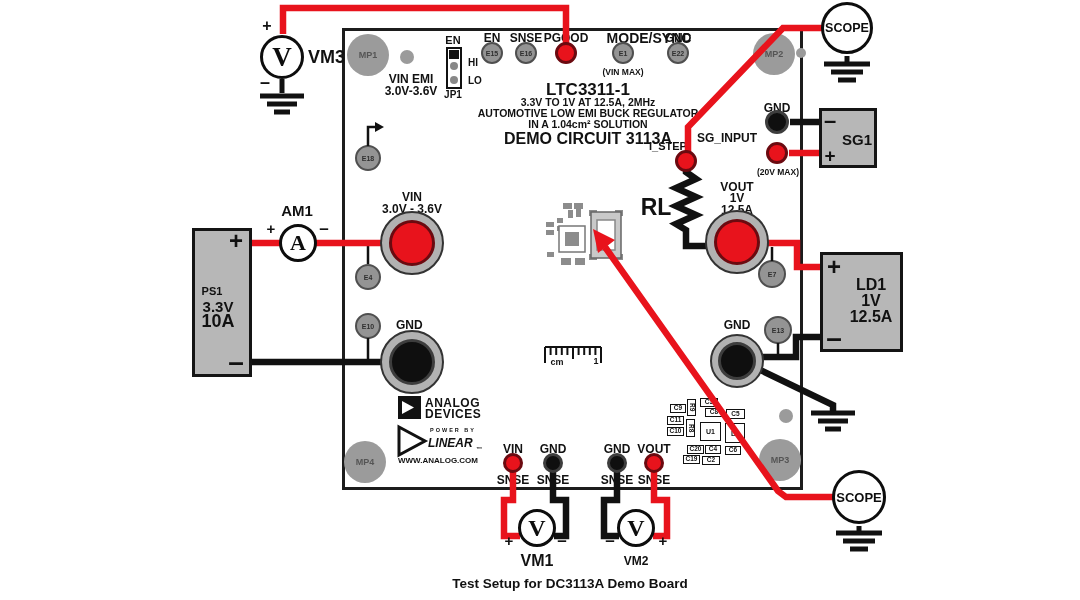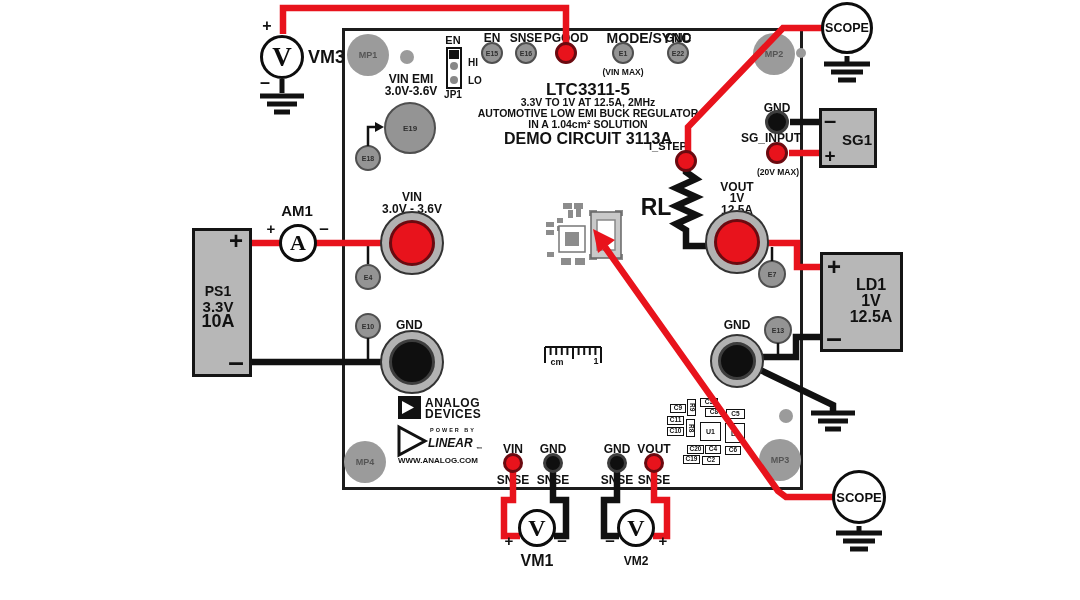--- a/index.html
+++ b/index.html
@@ -74,31 +74,28 @@
 
   <div class="lbl" style="left:453px;top:40px;font-size:11px">EN</div>
   <div class="abs" style="left:446px;top:47px;width:16px;height:42px;background:#fff;border:2px solid #111;box-sizing:border-box"></div>
   <div class="abs" style="left:449px;top:50px;width:10px;height:9px;background:#111"></div>
   <div class="circle dot" style="left:450px;top:62px;width:8px;height:8px;background:#888"></div>
   <div class="circle dot" style="left:450px;top:76px;width:8px;height:8px;background:#888"></div>
   <div class="lblL" style="left:468px;top:63px;font-size:10px">HI</div>
   <div class="lblL" style="left:468px;top:81px;font-size:10px">LO</div>
   <div class="lbl" style="left:453px;top:95px;font-size:10px">JP1</div>
 
-  <div class="lbl" style="left:588px;top:89px;font-size:17px">LTC3311-5</div>
+  <div class="lbl" style="left:588px;top:89px;font-size:17px">LTC3311-1</div>
   <div class="lbl" style="left:588px;top:102px;font-size:10.5px">3.3V TO 1V AT 12.5A, 2MHz</div>
   <div class="lbl" style="left:588px;top:113px;font-size:10.5px">AUTOMOTIVE LOW EMI BUCK REGULATOR</div>
   <div class="lbl" style="left:588px;top:124px;font-size:10.5px">IN A 1.04cm² SOLUTION</div>
   <div class="lbl" style="left:588px;top:139px;font-size:16px">DEMO CIRCUIT 3113A</div>
 
   <div class="lbl" style="left:411px;top:79px;font-size:12px">VIN EMI</div>
   <div class="lbl" style="left:411px;top:91px;font-size:12px">3.0V-3.6V</div>
-  <div class="circle pad" style="left:384px;top:102px;width:52px;height:52px;font-size:8px">
-      <span>E19</span>
-    </div>
   <div class="circle pad" style="left:355px;top:145px;width:26px;height:26px;font-size:7px">
       <span>E18</span>
     </div>
 
   <div class="lbl" style="left:412px;top:197px;font-size:12px">VIN</div>
   <div class="lbl" style="left:412px;top:209px;font-size:12px">3.0V - 3.6V</div>
   <div class="circle pad" style="left:355px;top:264px;width:26px;height:26px;font-size:7px">
       <span>E4</span>
     </div>
   <div class="circle pad" style="left:355px;top:313px;width:26px;height:26px;font-size:7px">
@@ -113,21 +110,21 @@
       <span>E7</span>
     </div>
 
   <div class="lbl" style="left:737px;top:325px;font-size:12px">GND</div>
   <div class="circle pad" style="left:764px;top:316px;width:28px;height:28px;font-size:7px">
       <span>E13</span>
     </div>
 
   <div class="lbl" style="left:668px;top:146px;font-size:11px">I_STEP</div>
   <div class="lbl" style="left:777px;top:108px;font-size:12px">GND</div>
-  <div class="lbl" style="left:771px;top:138px;font-size:12px">SG_INPUT</div>
+  <div class="lbl" style="left:727px;top:138px;font-size:12px">SG_INPUT</div>
   <div class="lbl" style="left:778px;top:172px;font-size:8.5px">(20V MAX)</div>
 
   <div class="lbl" style="left:513px;top:449px;font-size:12px">VIN</div>
   <div class="lbl" style="left:553px;top:449px;font-size:12px">GND</div>
   <div class="lbl" style="left:617px;top:449px;font-size:12px">GND</div>
   <div class="lbl" style="left:654px;top:449px;font-size:12px">VOUT</div>
   <div class="lbl" style="left:513px;top:480px;font-size:12px">SNSE</div>
   <div class="lbl" style="left:553px;top:480px;font-size:12px">SNSE</div>
   <div class="lbl" style="left:617px;top:480px;font-size:12px">SNSE</div>
   <div class="lbl" style="left:654px;top:480px;font-size:12px">SNSE</div>
@@ -195,20 +192,21 @@
   </svg>
   <div class="lblL" style="left:425px;top:403px;font-size:12px;letter-spacing:0.5px">ANALOG</div>
   <div class="lblL" style="left:425px;top:414px;font-size:12px;letter-spacing:0.5px">DEVICES</div>
   <div class="lblL" style="left:430px;top:431px;font-size:5.5px;letter-spacing:2px">POWER BY</div>
   <div class="lblL" style="left:428px;top:443px;font-size:12px;font-style:italic">LINEAR</div>
   <div class="lblL" style="left:476px;top:449px;font-size:6px">™</div>
   <div class="lblL" style="left:398px;top:461px;font-size:8px">WWW.ANALOG.COM</div>
 
   <div class="lbl" style="left:656px;top:207px;font-size:23px">RL</div>
 
+  <div class="lbl" style="left:570px;top:584px;font-size:13.5px">Test Setup for DC3113A Demo Board</div>
 
   <svg width="1080" height="600" viewBox="0 0 1080 600">
 
     <g stroke="#111" stroke-width="2.5" fill="none">
       <path d="M368,245 V264"></path>
         <path d="M368,338 V360"></path>
       <path d="M772,247 V261"></path>
         <path d="M778,343 V356"></path>
       <path d="M368,146 V127 H375"></path>
     </g>
@@ -305,21 +303,21 @@
   <div class="circle meter" style="left:821px;top:2px;width:52px;height:52px;border-width:3px">
     <span style="font-size:12.5px;font-weight:bold">SCOPE</span>
   </div>
   <div class="circle meter" style="left:832px;top:470px;width:54px;height:54px;border-width:3px">
     <span style="font-size:13px;font-weight:bold">SCOPE</span>
   </div>
 
   <div class="box" style="left:192px;top:228px;width:60px;height:149px"></div>
   <div class="lbl" style="left:236px;top:241px;font-size:24px">+</div>
   <div class="lbl" style="left:236px;top:362px;font-size:28px">–</div>
-  <div class="lbl" style="left:218px;top:291px;font-size:14px">PS1</div>
+  <div class="lbl" style="left:212px;top:291px;font-size:11px">PS1</div>
   <div class="lbl" style="left:218px;top:306px;font-size:15px">3.3V</div>
   <div class="lbl" style="left:218px;top:321px;font-size:18px">10A</div>
 
   <div class="box" style="left:819px;top:108px;width:58px;height:60px"></div>
   <div class="lbl" style="left:830px;top:121px;font-size:22px">–</div>
   <div class="lbl" style="left:830px;top:155px;font-size:19px">+</div>
   <div class="lbl" style="left:857px;top:139px;font-size:15px">SG1</div>
 
   <div class="box" style="left:820px;top:252px;width:83px;height:100px"></div>
   <div class="lbl" style="left:834px;top:267px;font-size:24px">+</div>

